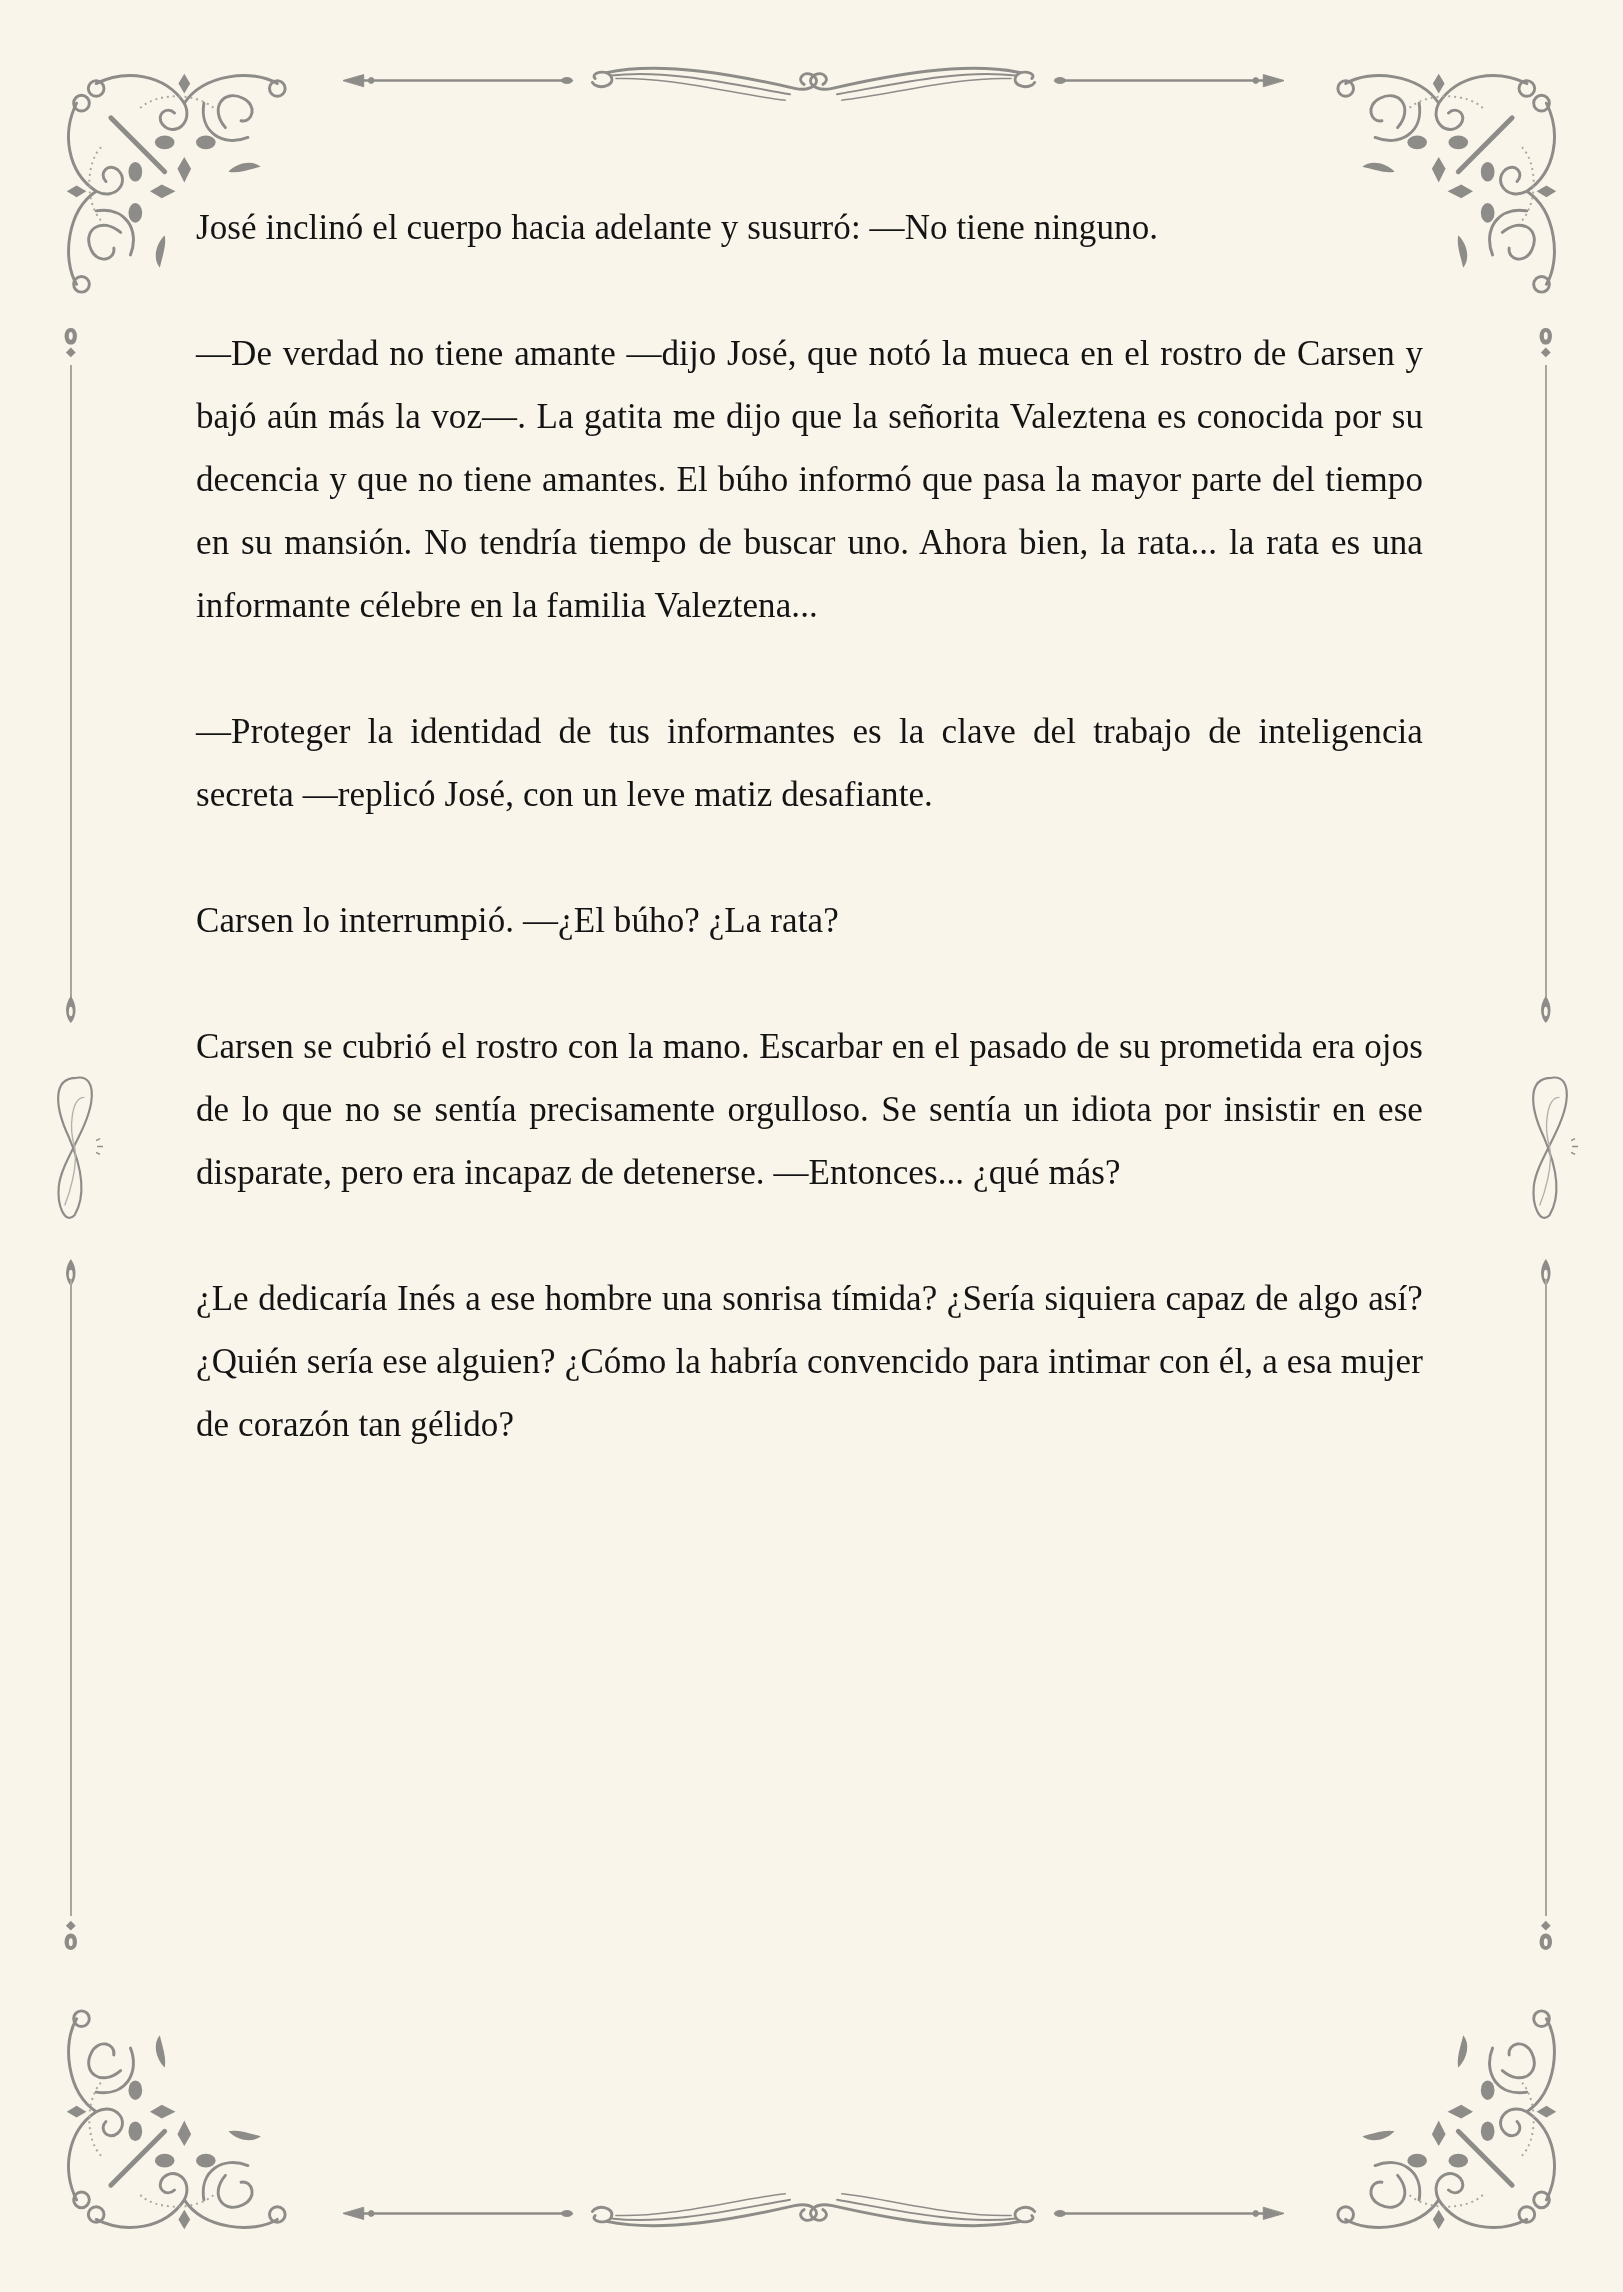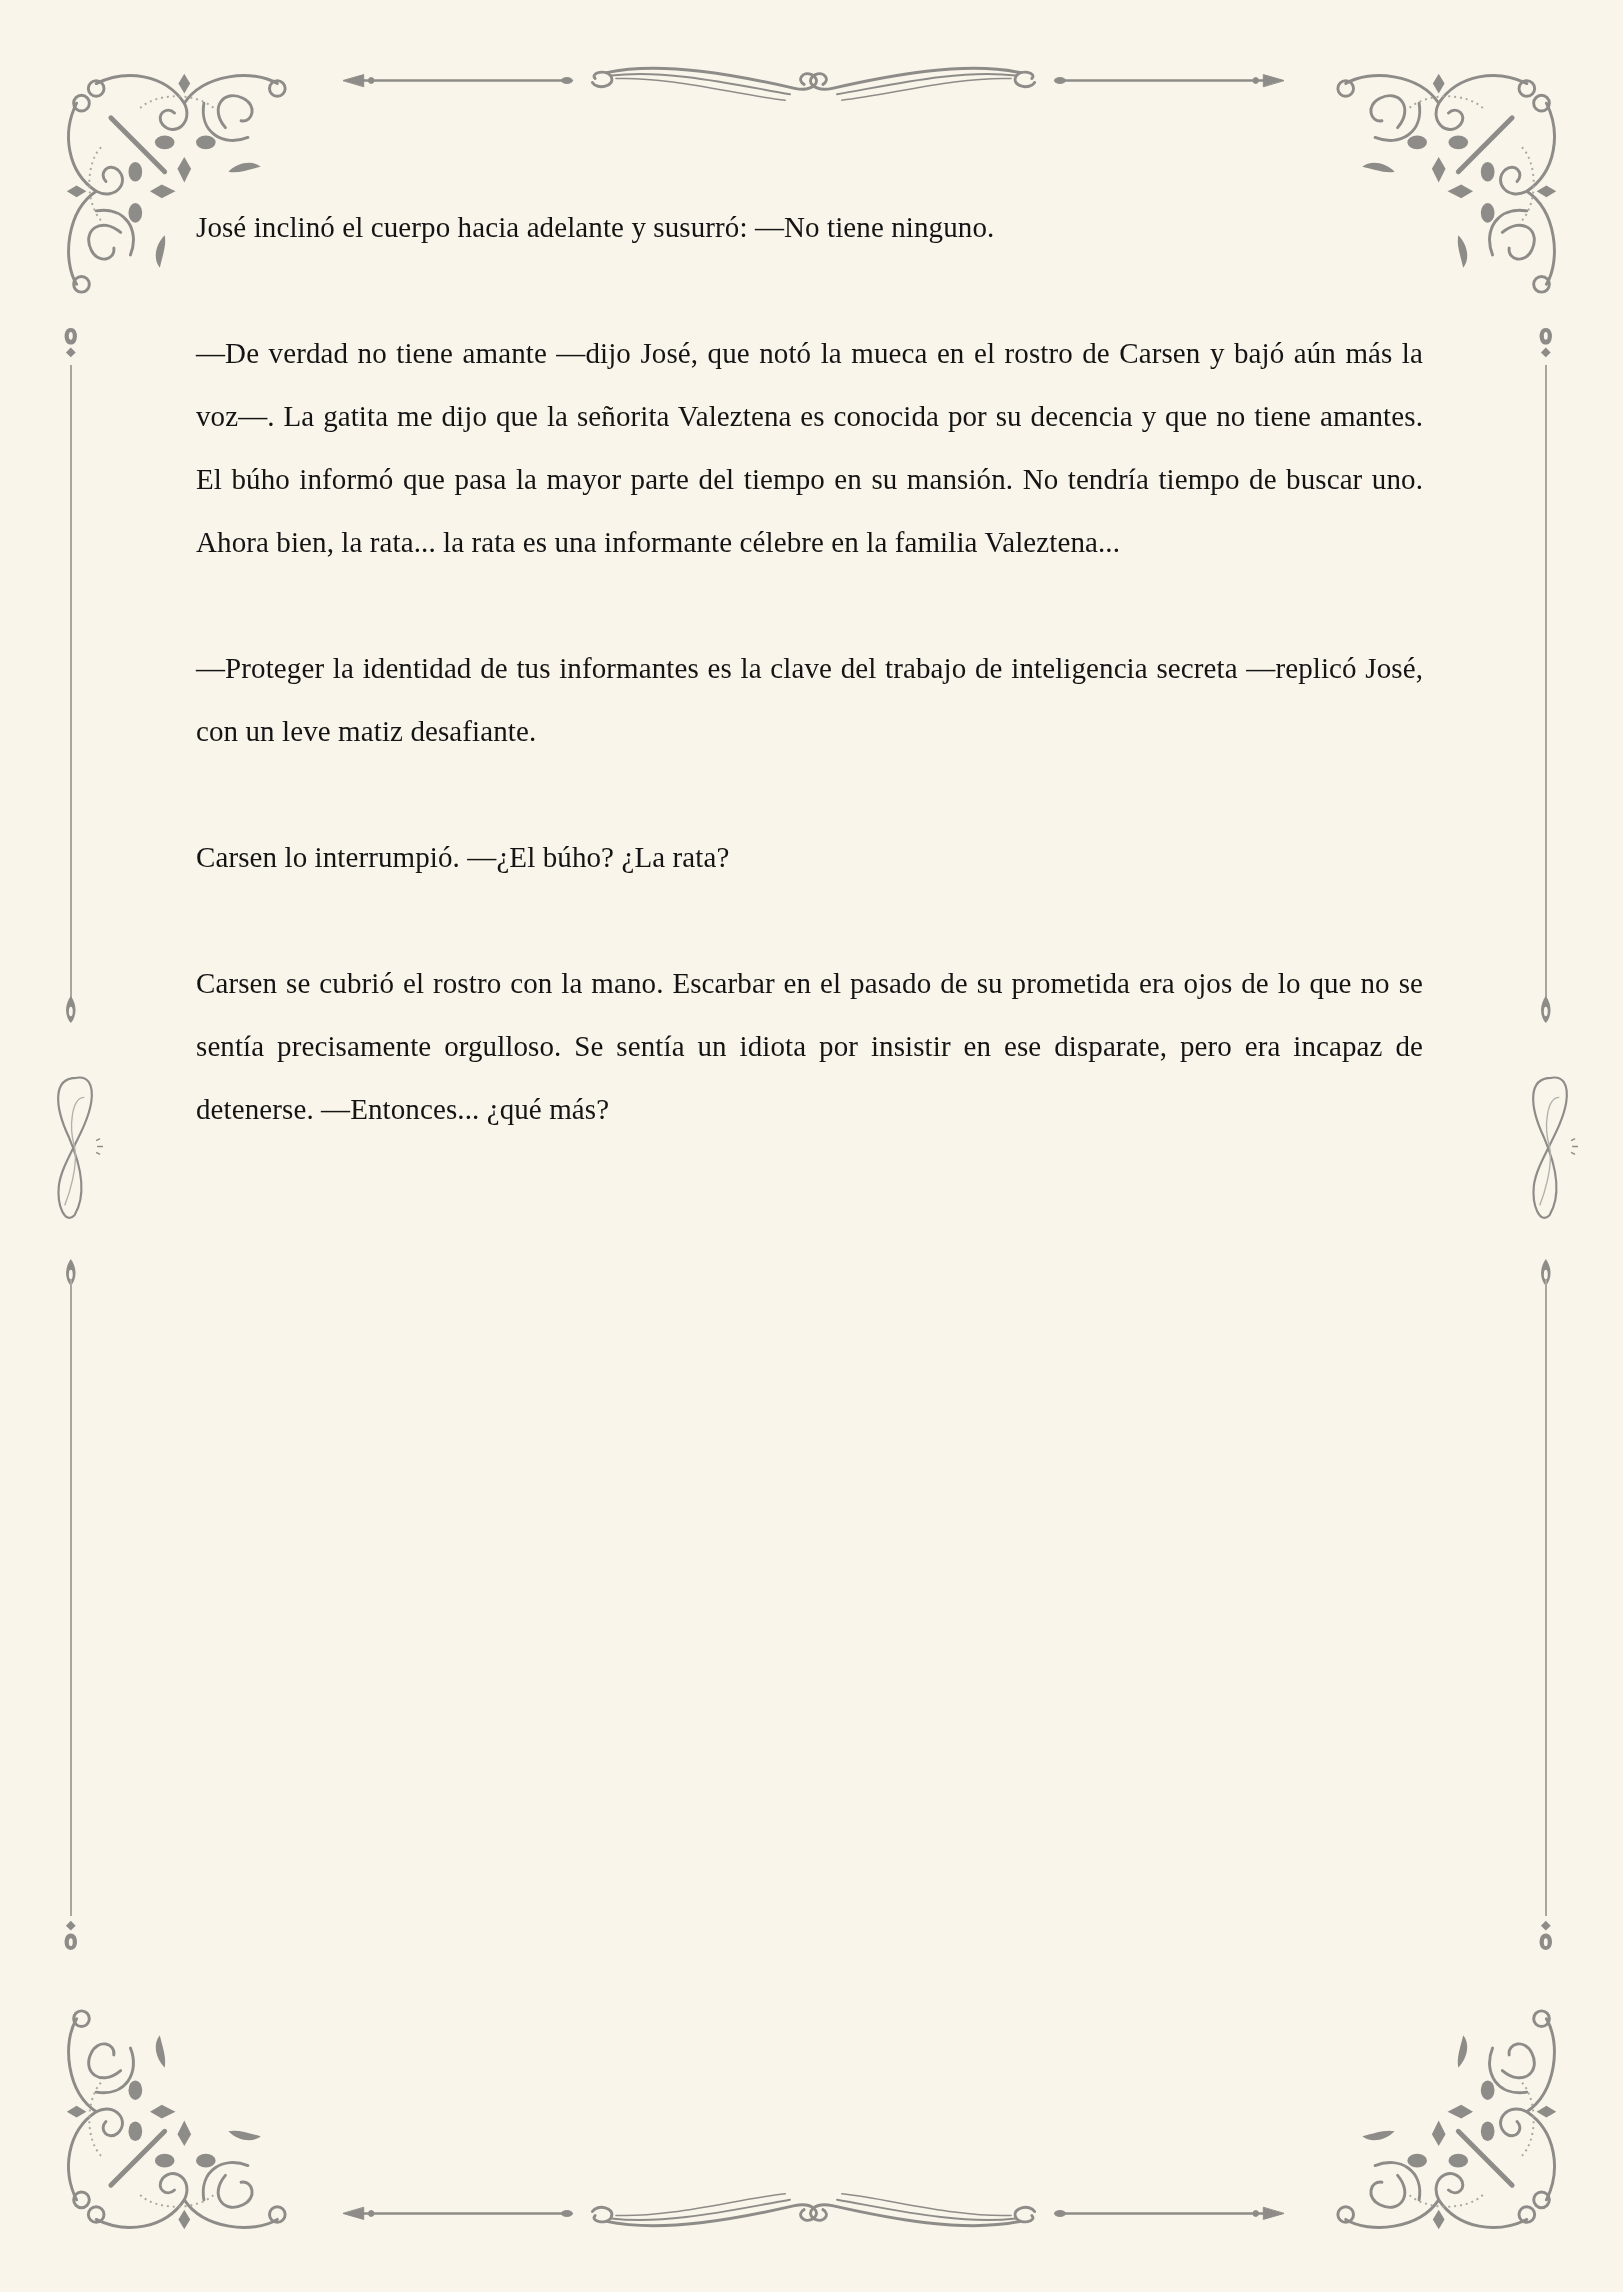--- a/index.html
+++ b/index.html
@@ -11,21 +11,21 @@
     color: #141414;
   }
   .ornament { position: absolute; }
   .ornament svg { display: block; }
   .text-block {
     position: absolute;
     left: 196px; top: 196px;
     width: 1227px;
   }
   .para {
-    font-size: 29px;
+    font-size: 35px;
     line-height: 63px;
     text-align: justify;
     margin: 0 0 63px 0;
     letter-spacing: 0.1px;
   }
   .para:last-child { text-align-last: left; }
   .para { text-align-last: left; }
 </style>
 </head>
 <body>
@@ -209,14 +209,15 @@
       <use href="#v-rule-top"></use>
     </svg>
 </div>
 
 <main class="text-block">
   <p class="para">José inclinó el cuerpo hacia adelante y susurró: —No tiene ninguno.</p>
   <p class="para">—De verdad no tiene amante —dijo José, que notó la mueca en el rostro de Carsen y bajó aún más la voz—. La gatita me dijo que la señorita Valeztena es conocida por su decencia y que no tiene amantes. El búho informó que pasa la mayor parte del tiempo en su mansión. No tendría tiempo de buscar uno. Ahora bien, la rata... la rata es una informante célebre en la familia Valeztena...</p>
   <p class="para">—Proteger la identidad de tus informantes es la clave del trabajo de inteligencia secreta —replicó José, con un leve matiz desafiante.</p>
   <p class="para">Carsen lo interrumpió. —¿El búho? ¿La rata?</p>
   <p class="para">Carsen se cubrió el rostro con la mano. Escarbar en el pasado de su prometida era ojos de lo que no se sentía precisamente orgulloso. Se sentía un idiota por insistir en ese disparate, pero era incapaz de detenerse. —Entonces... ¿qué más?</p>
+  <p class="para">¿Le dedicaría Inés a ese hombre una sonrisa tímida? ¿Sería siquiera capaz de algo así? ¿Quién sería ese alguien? ¿Cómo la habría convencido para intimar con él, a esa mujer de corazón tan gélido?</p>
 </main>
 
 
 </body></html>

